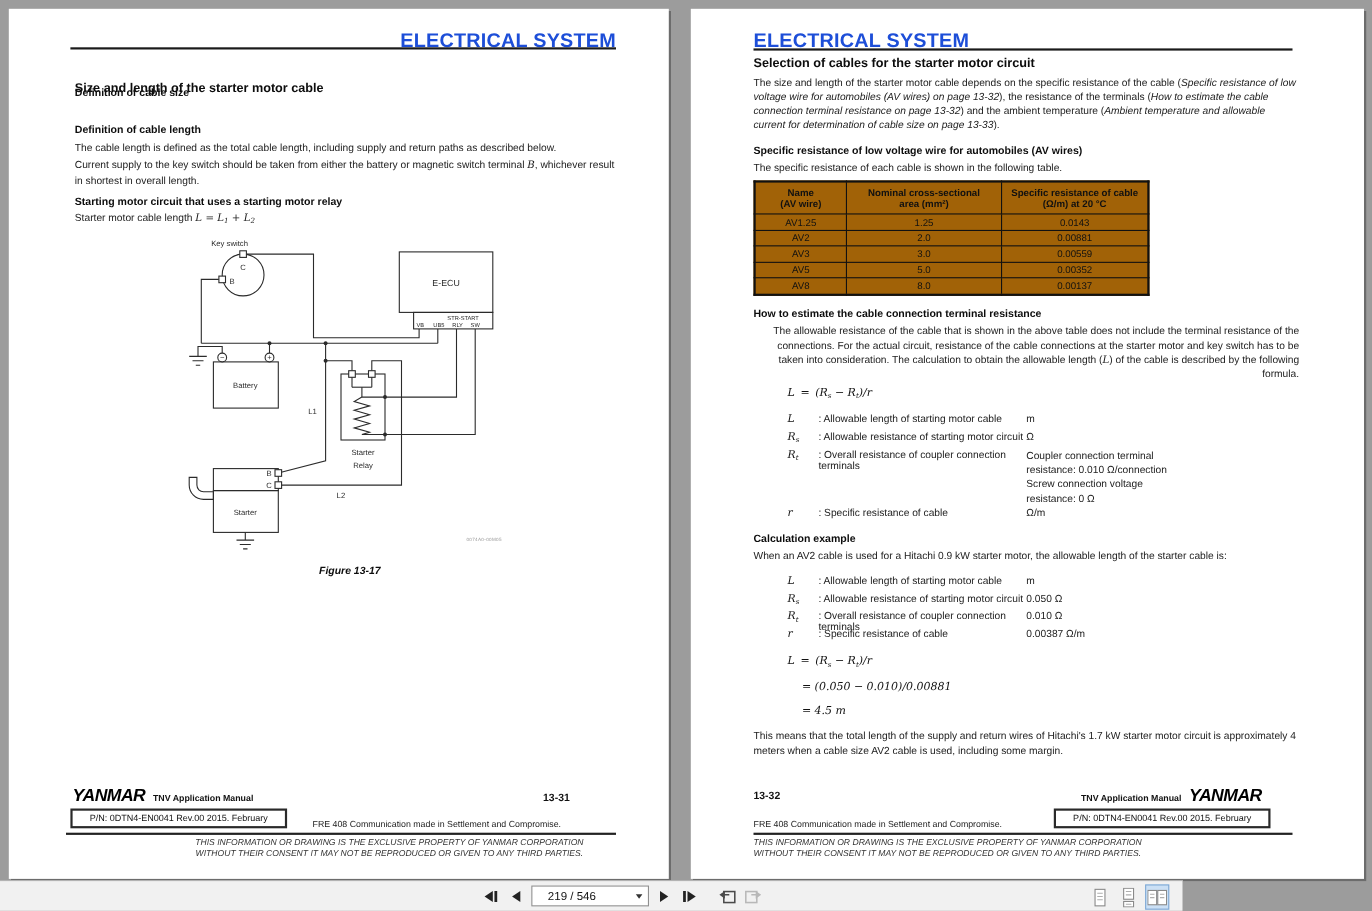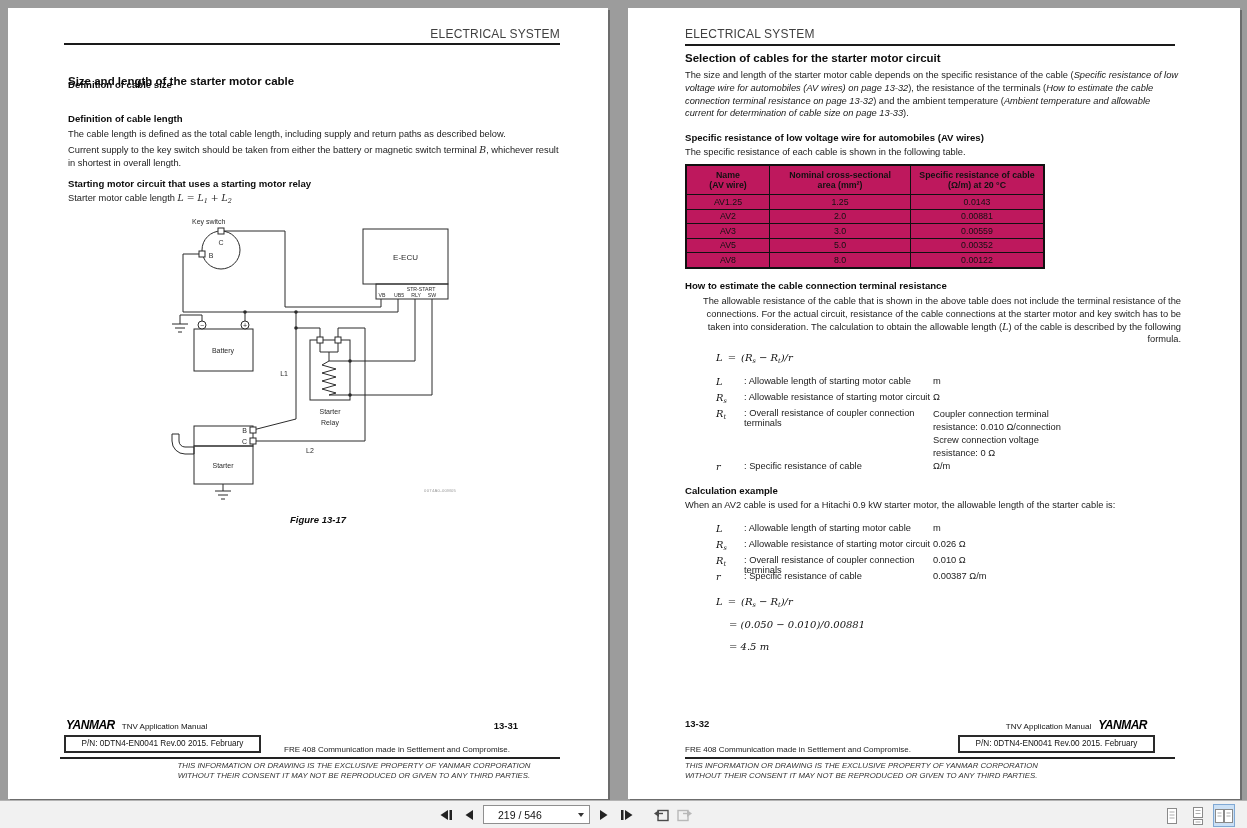--- a/index.html
+++ b/index.html
@@ -11,65 +11,65 @@
   }
   .abs{position:absolute;}
   .page{
     position:absolute;top:8px;height:791px;background:#ffffff;
     box-shadow:2px 2px 0 rgba(70,70,70,.55);
   }
   .page-left{left:8px;width:600px;}
   .page-right{left:628px;width:612px;}
 
   
-  .pghead{font-size:12px;font-weight:normal;color:#404040;letter-spacing:.2px;}
+  .pghead{font-size:18px;font-weight:bold;color:#1d4ed8;letter-spacing:.2px;}
   .rule{height:2px;background:#1a1a1a;}
   .h1{font-size:11.5px;font-weight:bold;color:#0d0d0d;}
   .h2{font-size:9.6px;font-weight:bold;color:#0d0d0d;}
   .body{font-size:9.3px;line-height:12.8px;color:#222;width:496px;}
   .serifi{font-family:"DejaVu Serif",serif;font-style:italic;}
   sub{font-size:6.5px;vertical-align:-2px;font-family:"DejaVu Serif",serif;}
   .caption{font-size:9.5px;font-weight:bold;font-style:italic;color:#0d0d0d;}
 
   
-  table.av{border-collapse:collapse;border:2px solid #111;background:#be185d;}
+  table.av{border-collapse:collapse;border:2px solid #111;background:#a16207;}
   table.av th,table.av td{border:1px solid #111;text-align:center;color:#111;}
   table.av th{font-size:8.8px;font-weight:bold;padding:2px 3px;height:24px;}
   table.av td{font-size:8.8px;padding:0 3px;height:13.5px;}
 
   
   .defrow{position:absolute;left:88px;display:flex;font-size:9.3px;color:#222;}
   .defsym{width:28px;font-family:"DejaVu Serif",serif;font-style:italic;font-size:9.8px;color:#111;}
   .defdesc{width:189px;}
   .defval{width:200px;}
   .defval div{line-height:13px;}
 
   .formula{font-family:"DejaVu Serif",serif;font-style:italic;font-size:10px;color:#111;}
   .formula .eq{padding:0 5px;}
 
   
-  .logo{font-size:12px;font-weight:bold;font-style:italic;letter-spacing:-.5px;color:#000;}
-  .manual{font-size:8px;color:#111;margin-left:7px;}
+  .logo{font-size:16px;font-weight:bold;font-style:italic;letter-spacing:-.5px;color:#000;}
+  .manual{font-size:8px;color:#111;margin-left:7px;font-weight:bold;}
   .pageno{font-size:9.5px;font-weight:bold;color:#111;}
   .pnbox{border:2px solid #2a2a2a;font-size:8.2px;color:#111;text-align:center;line-height:12px;height:12px;padding:1px 4px;}
   .fre{font-size:8px;color:#222;}
   .frule{height:1.5px;background:#222;}
   .disc{font-size:7.8px;font-style:italic;color:#333;line-height:9.5px;}
 
   
   svg .t7{font:7px "Liberation Sans",sans-serif;fill:#2b2b2b;}
   svg .t8{font:8px "Liberation Sans",sans-serif;fill:#2b2b2b;}
   svg .t5{font:5.2px "Liberation Sans",sans-serif;fill:#2b2b2b;}
   svg .t4{font:4.2px "Liberation Sans",sans-serif;fill:#9a9a9a;letter-spacing:.3px;}
   svg .w{stroke:#2b2b2b;stroke-width:1;fill:none;}
   svg .wf{stroke:#2b2b2b;stroke-width:1;fill:#fff;}
 
   
   .toolbar{
-    position:absolute;left:0;top:800px;width:1247px;height:28px;
+    position:absolute;left:0;top:800px;width:1075px;height:28px;
     background:#f1f1f1;border-top:1px solid #b3b3b3;box-sizing:border-box;
   }
   .nav{position:absolute;left:437px;top:4px;display:flex;align-items:center;gap:5px;}
   .tbtn{width:18px;height:19px;display:flex;align-items:center;justify-content:center;cursor:pointer;}
   .pagebox{
     width:105px;height:17px;background:#fff;border:1px solid #8f8f8f;
     display:flex;align-items:center;position:relative;cursor:pointer;
   }
   .pagebox .ptext{font-size:10.5px;color:#111;padding-left:14px;}
   .pagebox .caret{
@@ -253,21 +253,21 @@
         <td>0.00559</td>
       </tr>
       <tr>
         <td>AV5</td>
         <td>5.0</td>
         <td>0.00352</td>
       </tr>
       <tr>
         <td>AV8</td>
         <td>8.0</td>
-        <td>0.00122</td>
+        <td>0.00137</td>
       </tr>
     </tbody>
   </table>
 
   <div class="abs h2" style="top:272px;left:57px;">How to estimate the cable connection terminal resistance</div>
   <div class="abs body" style="top:287px;left:57px;text-align:right;">
     <span>The allowable resistance of the cable that is shown in the above table does not include the terminal resistance of the connections. For the actual circuit, resistance of the cable connections at the starter motor and key switch has to be taken into consideration. The calculation to obtain the allowable length (</span><span class="serifi">L</span><span>) of the cable is described by the following formula.</span>
   </div>
 
   <div class="abs formula" style="top:344px;left:88px;">
@@ -304,39 +304,40 @@
   <div class="abs body" style="top:491px;left:57px;">When an AV2 cable is used for a Hitachi 0.9 kW starter motor, the allowable length of the starter cable is:</div>
 
   <div class="defrow" style="top:515px;">
     <span class="defsym"><span>L</span><sub></sub></span>
     <span class="defdesc">: Allowable length of starting motor cable</span>
     <span class="defval">m</span>
   </div>
   <div class="defrow" style="top:531px;">
     <span class="defsym"><span>R</span><sub>s</sub></span>
     <span class="defdesc">: Allowable resistance of starting motor circuit</span>
-    <span class="defval">0.026 Ω</span>
+    <span class="defval">0.050 Ω</span>
   </div>
   <div class="defrow" style="top:547px;">
     <span class="defsym"><span>R</span><sub>t</sub></span>
     <span class="defdesc">: Overall resistance of coupler connection terminals</span>
     <span class="defval">0.010 Ω</span>
   </div>
   <div class="defrow" style="top:563px;">
     <span class="defsym"><span>r</span><sub></sub></span>
     <span class="defdesc">: Specific resistance of cable</span>
     <span class="defval">0.00387 Ω/m</span>
   </div>
 
   <div class="abs formula" style="top:588px;left:88px;">
     <span>L</span><span class="eq">=</span><span>(R</span><sub>s</sub><span> − R</span><sub>t</sub><span>)/r</span>
   </div>
   <div class="abs formula" style="top:611px;left:101px;">= (0.050 − 0.010)/0.00881</div>
   <div class="abs formula" style="top:633px;left:101px;">= 4.5 m</div>
 
+  <div class="abs body" style="top:655px;left:57px;">This means that the total length of the supply and return wires of Hitachi's 1.7 kW starter motor circuit is approximately 4 meters when a cable size AV2 cable is used, including some margin.</div>
 
   <div>
     <div class="abs pageno" style="top:710px;left:57px;">13-32</div>
     <div class="abs" style="top:707px;left:250px;width:269px;text-align:right;white-space:nowrap;">
       <span class="manual" style="margin:0 7px 0 0;">TNV Application Manual</span><span class="logo">YANMAR</span>
     </div>
     <div class="abs pnbox" style="top:727px;left:330px;width:185px;">P/N: 0DTN4-EN0041 Rev.00  2015. February</div>
     <div class="abs fre" style="top:737px;left:57px;">FRE 408 Communication made in Settlement and Compromise.</div>
     <div class="abs frule" style="top:749px;left:57px;width:490px;"></div>
     <div class="abs disc" style="top:753px;left:57px;width:420px;">THIS INFORMATION OR DRAWING IS THE EXCLUSIVE PROPERTY OF YANMAR CORPORATION</div>

